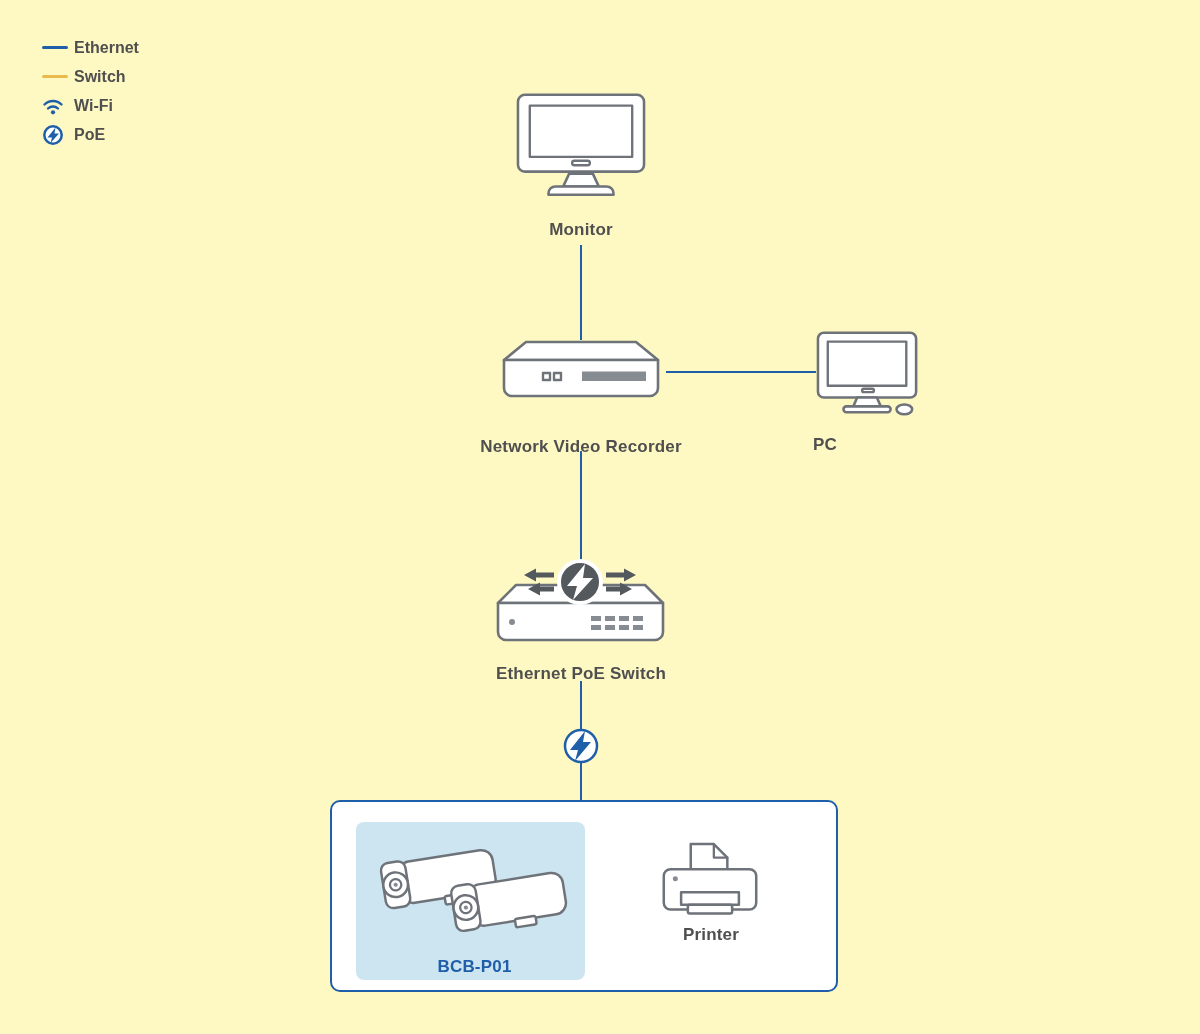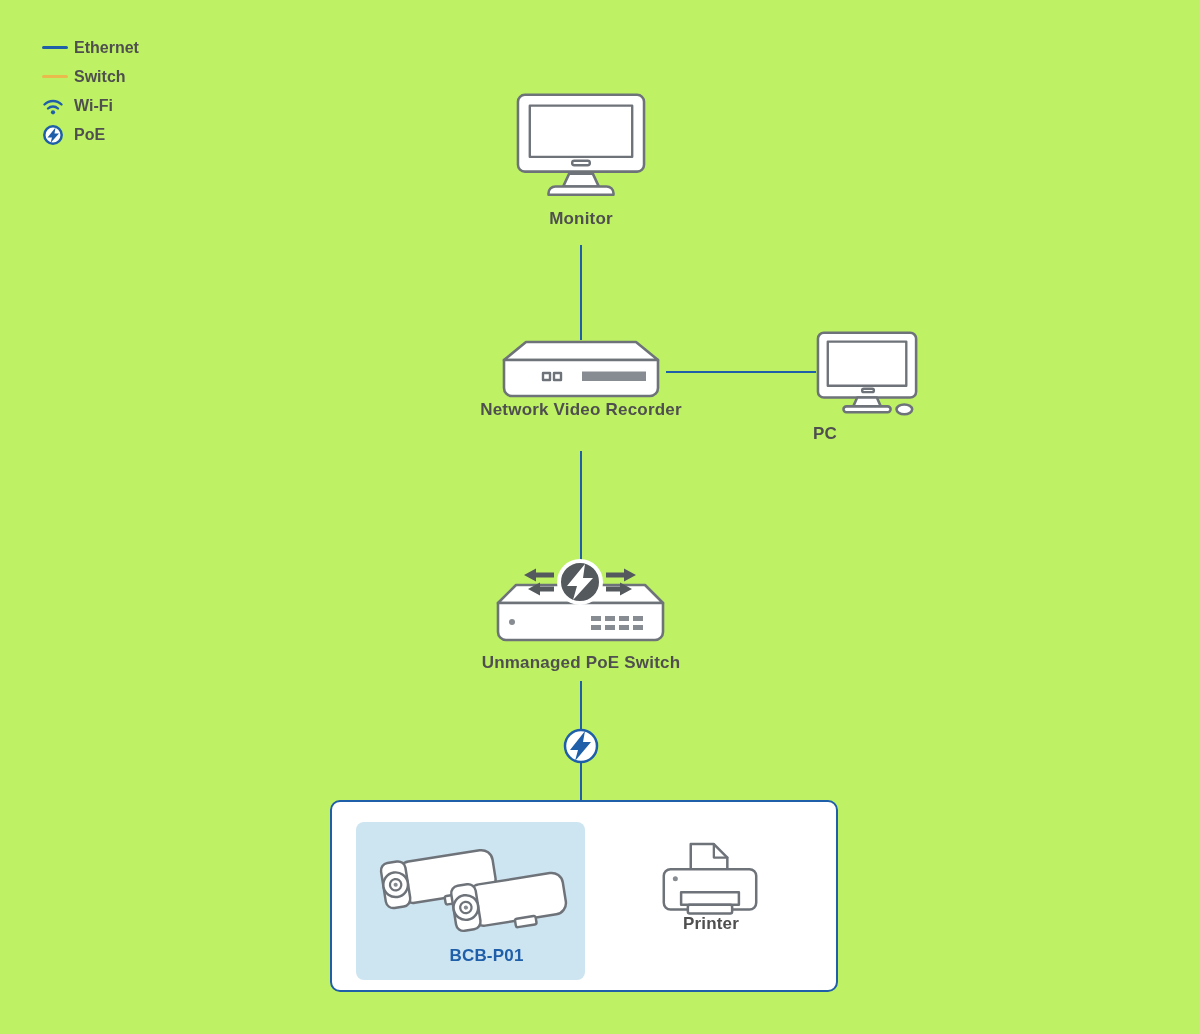--- a/index.html
+++ b/index.html
@@ -1,34 +1,34 @@
 <!DOCTYPE html>
 <html><head>
 <meta charset="utf-8">
 <style>
   * { box-sizing: border-box; }
   body { margin:0; background:#ffffff; font-family:"Liberation Sans","DejaVu Sans",sans-serif; }
-  .canvas { position:relative; width:1200px; height:1034px; background:#bef264; overflow:hidden; }
+  .canvas { position:relative; width:1200px; height:1034px; background:#fef9c3; overflow:hidden; }
 
   
   .legend { position:absolute; left:42px; top:33px; }
   .legend-row { display:flex; align-items:center; height:29px; }
   .legend-icon { width:32px; display:flex; align-items:center; }
   .legend-label { color:#4f4f4f; font-size:16px; font-weight:600; }
   .swatch { width:26px; height:3px; border-radius:2px; }
   .swatch.ethernet { background:#1f5fa9; }
   .swatch.fiber { background:#e9bb4d; }
 
   
   .edge { position:absolute; background:#1f5fa9; }
   .edge.v { width:2px; }
   .edge.h { height:2px; }
 
   
-  .node-label { position:absolute; text-align:center; color:#4f4f4f; font-size:17px; font-weight:600; letter-spacing:.2px; }
+  .node-label { position:absolute; text-align:center; color:#4f4f4f; font-size:17px; font-weight:600; letter-spacing:.2px;margin-top:11px; }
   .node-label.blue { color:#1f5fa9; font-weight:700; }
 
   .icon-abs { position:absolute; }
 
   
   .group-box { position:absolute; left:330px; top:800px; width:508px; height:192px; border:2px solid #1f5fa9; border-radius:10px; background:#fff; }
   .camera-panel { position:absolute; left:356px; top:822px; width:229px; height:158px; background:#cde4f1; border-radius:8px; }
 
   
   svg .st  { fill:#fff; stroke:#6e737a; stroke-width:2.6; stroke-linejoin:round; stroke-linecap:round; }
@@ -91,21 +91,21 @@
   </svg>
   <div class="node-label" style="left:481px; top:209px; width:200px;">Monitor</div>
 
   <svg class="icon-abs" style="left:496px; top:338px;" width="170" height="62" viewBox="0 0 170 62">
     <path d="M30 4 L8 22 H162 L140 4 Z" class="st"></path>
     <path d="M8 22 H162 V50 a8 8 0 0 1 -8 8 H16 a8 8 0 0 1 -8 -8 Z" class="st"></path>
     <rect x="47" y="35" width="7" height="7" class="stn" stroke-width="1.8"></rect>
     <rect x="58" y="35" width="7" height="7" class="stn" stroke-width="1.8"></rect>
     <rect x="86" y="33.5" width="64" height="9.5" class="gfill"></rect>
   </svg>
-  <div class="node-label" style="left:431px; top:400px; width:300px;">Network Video Recorder</div>
+  <div class="node-label" style="left:431px; top:426px; width:300px;">Network Video Recorder</div>
 
   <svg class="icon-abs" style="left:816px; top:330px;" width="106" height="88" viewBox="0 0 108 88">
     <rect x="2" y="2" width="100" height="66" rx="6" class="st"></rect>
     <rect x="12" y="11" width="80" height="45" class="stn"></rect>
     <rect x="47" y="59" width="12" height="3.5" rx="1.7" class="stn" stroke-width="1.6"></rect>
     <path d="M42 68 L62 68 L66 77 L38 77 Z" class="st"></path>
     <rect x="28" y="77" width="48" height="6" rx="3" class="st" stroke-width="2.2"></rect>
     <ellipse cx="90" cy="80" rx="8" ry="5" class="st" stroke-width="2.2"></ellipse>
   </svg>
   <div class="node-label" style="left:775px; top:424px; width:100px;">PC</div>
@@ -122,21 +122,21 @@
     <rect x="117" y="69" width="10" height="5" class="gfill"></rect>
     <rect x="131" y="69" width="10" height="5" class="gfill"></rect>
     <rect x="145" y="69" width="10" height="5" class="gfill"></rect>
     <polygon points="36,19 48,12.5 48,16.5 66,16.5 66,21.5 48,21.5 48,25.5" class="dark"></polygon>
     <polygon points="40,33 52,26.5 52,30.5 66,30.5 66,35.5 52,35.5 52,39.5" class="dark"></polygon>
     <polygon points="148,19 136,12.5 136,16.5 118,16.5 118,21.5 136,21.5 136,25.5" class="dark"></polygon>
     <polygon points="144,33 132,26.5 132,30.5 118,30.5 118,35.5 132,35.5 132,39.5" class="dark"></polygon>
     <circle cx="92" cy="26" r="21" fill="#54595e" stroke="#ffffff" stroke-width="4"></circle>
     <polygon points="97,8 79,30 89,30 85,44 105,22 95,22" fill="#ffffff"></polygon>
   </svg>
-  <div class="node-label" style="left:431px; top:653px; width:300px;">Unmanaged PoE Switch</div>
+  <div class="node-label" style="left:431px; top:653px; width:300px;">Ethernet PoE Switch</div>
 
   <svg class="icon-abs" style="left:561px; top:726px;" width="40" height="40" viewBox="0 0 40 40">
     <circle cx="20" cy="20" r="16" class="blue-stroke"></circle>
     <polygon points="24,5 9,24 17,24 14,35 30,16 22,16" class="blue-fill"></polygon>
   </svg>
 
   <div class="group-box"></div>
 
   <div class="camera-panel"></div>
   <svg class="icon-abs" style="left:366px; top:830px;" width="210" height="112" viewBox="0 0 220 118">
@@ -150,21 +150,21 @@
     </g>
     <g transform="translate(88,60) rotate(-9)">
       <rect x="18" y="2" width="100" height="44" rx="12" class="st"></rect>
       <rect x="62" y="44" width="22" height="9" rx="2" class="st" stroke-width="2.2"></rect>
       <rect x="0" y="0" width="26" height="48" rx="8" class="st"></rect>
       <circle cx="13" cy="24" r="13" class="st" stroke-width="2.2"></circle>
       <circle cx="13" cy="24" r="6" class="stn" stroke-width="2"></circle>
       <circle cx="13" cy="24" r="2.2" class="gfill"></circle>
     </g>
   </svg>
-  <div class="node-label blue" style="left:372px; top:946px; width:229px;">BCB-P01</div>
+  <div class="node-label blue" style="left:360px; top:946px; width:229px;">BCB-P01</div>
 
   <svg class="icon-abs" style="left:658px; top:842px;" width="104" height="87" viewBox="0 0 108 90">
     <path d="M34 2 H58 L72 16 V28 H34 Z" class="st" stroke-width="2.4"></path>
     <path d="M58 2 V16 H72" class="stn" stroke-width="2"></path>
     <rect x="6" y="28" width="96" height="42" rx="7" class="st"></rect>
     <circle cx="18" cy="38" r="2.6" class="gfill"></circle>
     <rect x="24" y="52" width="60" height="13" class="st" stroke-width="2.2"></rect>
     <rect x="31" y="65" width="46" height="9" rx="2" class="st" stroke-width="2.2"></rect>
   </svg>
   <div class="node-label" style="left:646px; top:914px; width:130px;">Printer</div>

